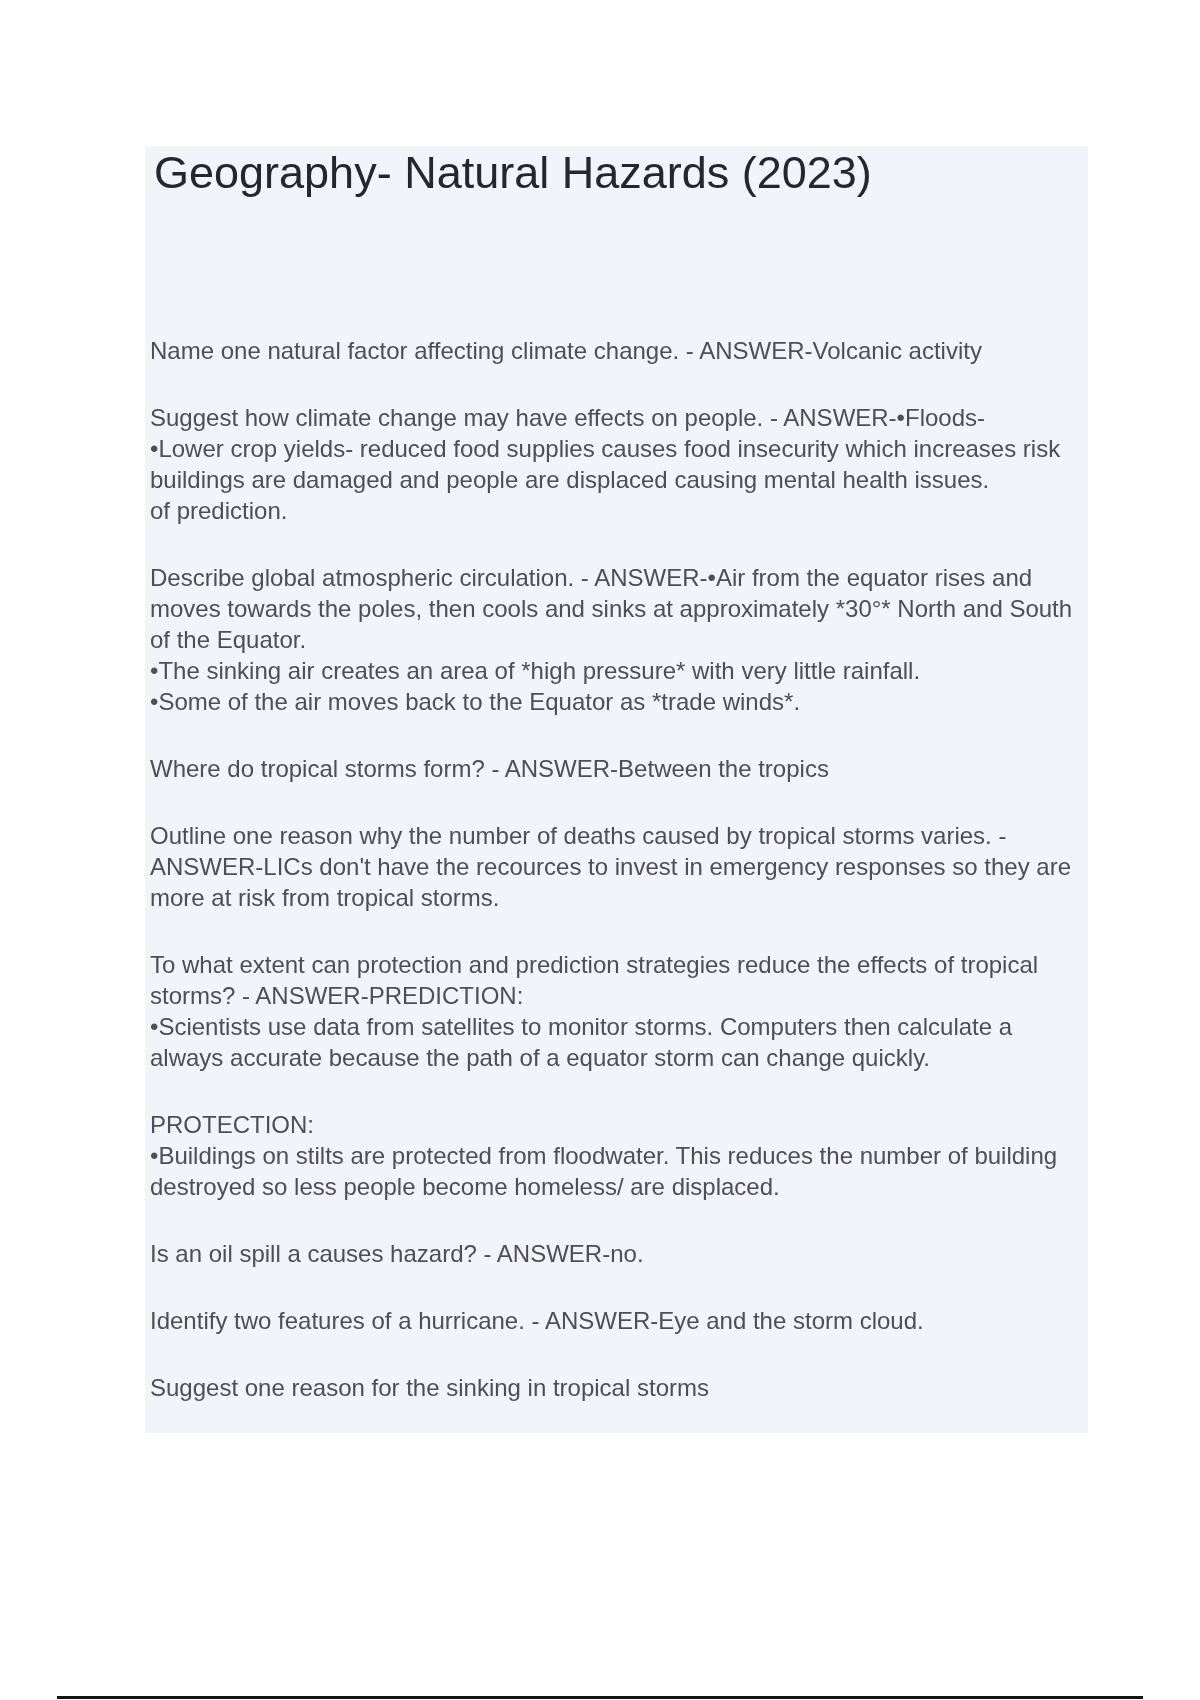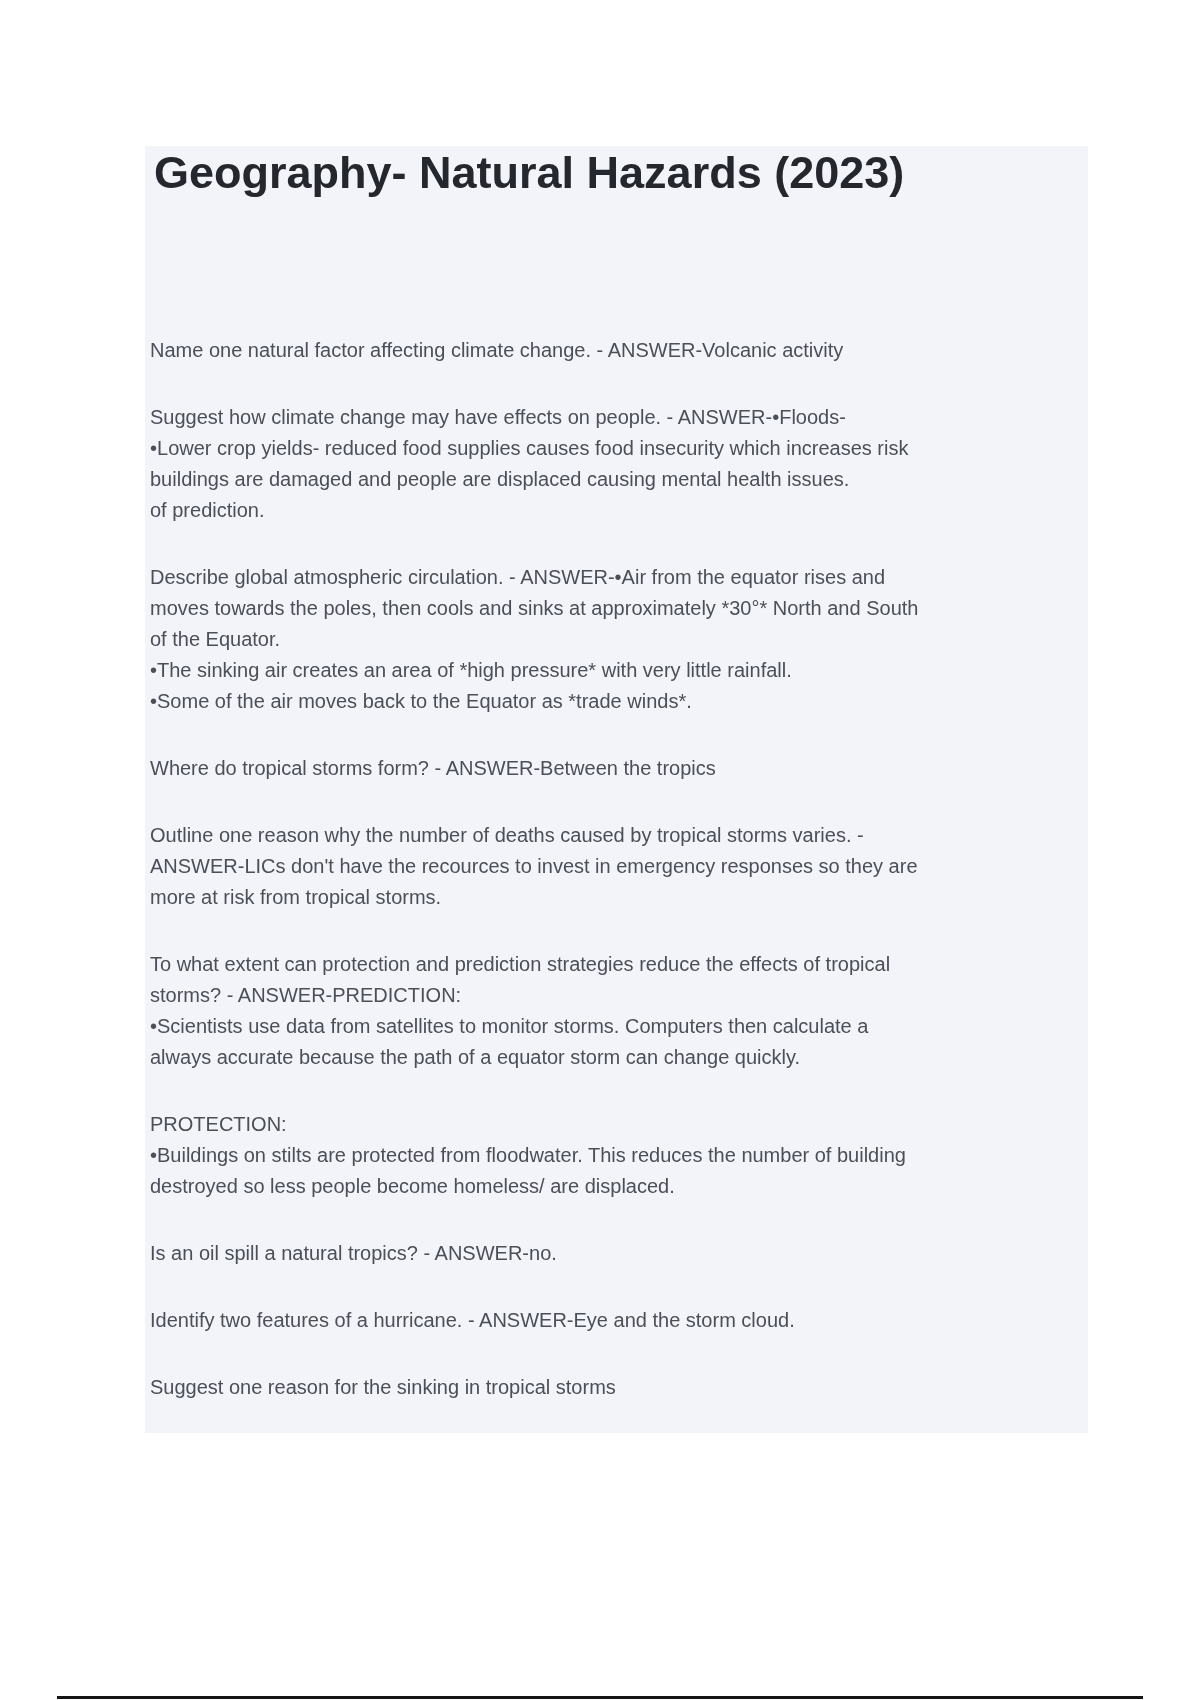--- a/index.html
+++ b/index.html
@@ -29,30 +29,30 @@
     width: 943px;
     height: 1287px;
     background: var(--content-bg);
     overflow: hidden;
   }
   .doc-title {
     padding-left: 9px;
     padding-top: 2px;
     font-size: 45px;
     line-height: 50px;
-    font-weight: bold;
+    font-weight: normal;
     letter-spacing: 0px;
     color: var(--title-color);
     white-space: nowrap;
   }
   .doc-body {
     margin-top: 137px;
     padding-left: 5px;
     color: var(--body-color);
-    font-size: 20px;
+    font-size: 24px;
   }
   .para {
     margin: 0 0 36px 0;
   }
   .line {
     display: block;
     line-height: 31px;
     white-space: pre;
   }
   .bottom-rule {
@@ -100,21 +100,21 @@
           <span class="line">storms? - ANSWER-PREDICTION:</span>
           <span class="line">•Scientists use data from satellites to monitor storms. Computers then calculate a</span>
           <span class="line">always accurate because the path of a equator storm can change quickly.</span>
         </p>
         <p class="para">
           <span class="line">PROTECTION:</span>
           <span class="line">•Buildings on stilts are protected from floodwater. This reduces the number of building</span>
           <span class="line">destroyed so less people become homeless/ are displaced.</span>
         </p>
         <p class="para">
-          <span class="line">Is an oil spill a natural tropics? - ANSWER-no.</span>
+          <span class="line">Is an oil spill a causes hazard? - ANSWER-no.</span>
         </p>
         <p class="para">
           <span class="line">Identify two features of a hurricane. - ANSWER-Eye and the storm cloud.</span>
         </p>
         <p class="para">
           <span class="line">Suggest one reason for the sinking in tropical storms</span>
         </p>
       </div>
   </div>
   <div class="bottom-rule"></div>

